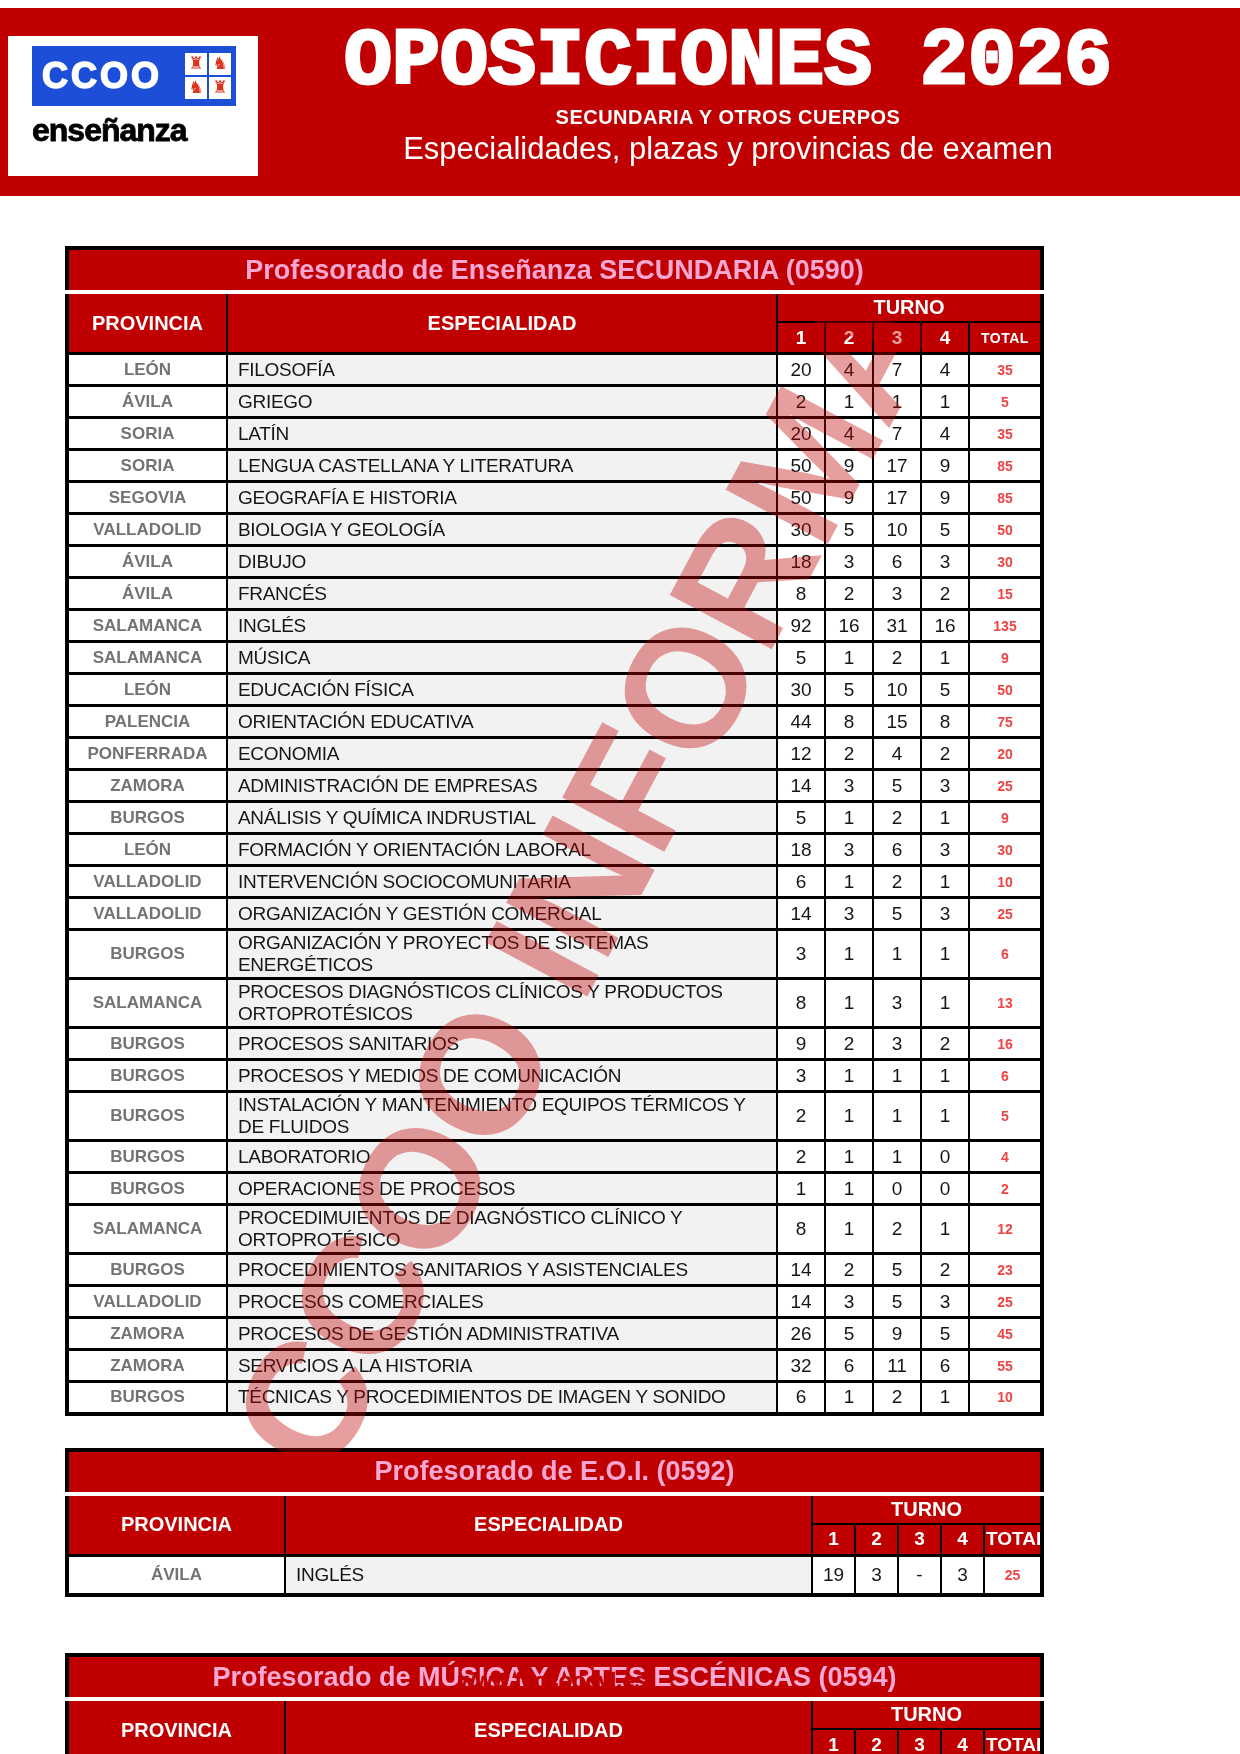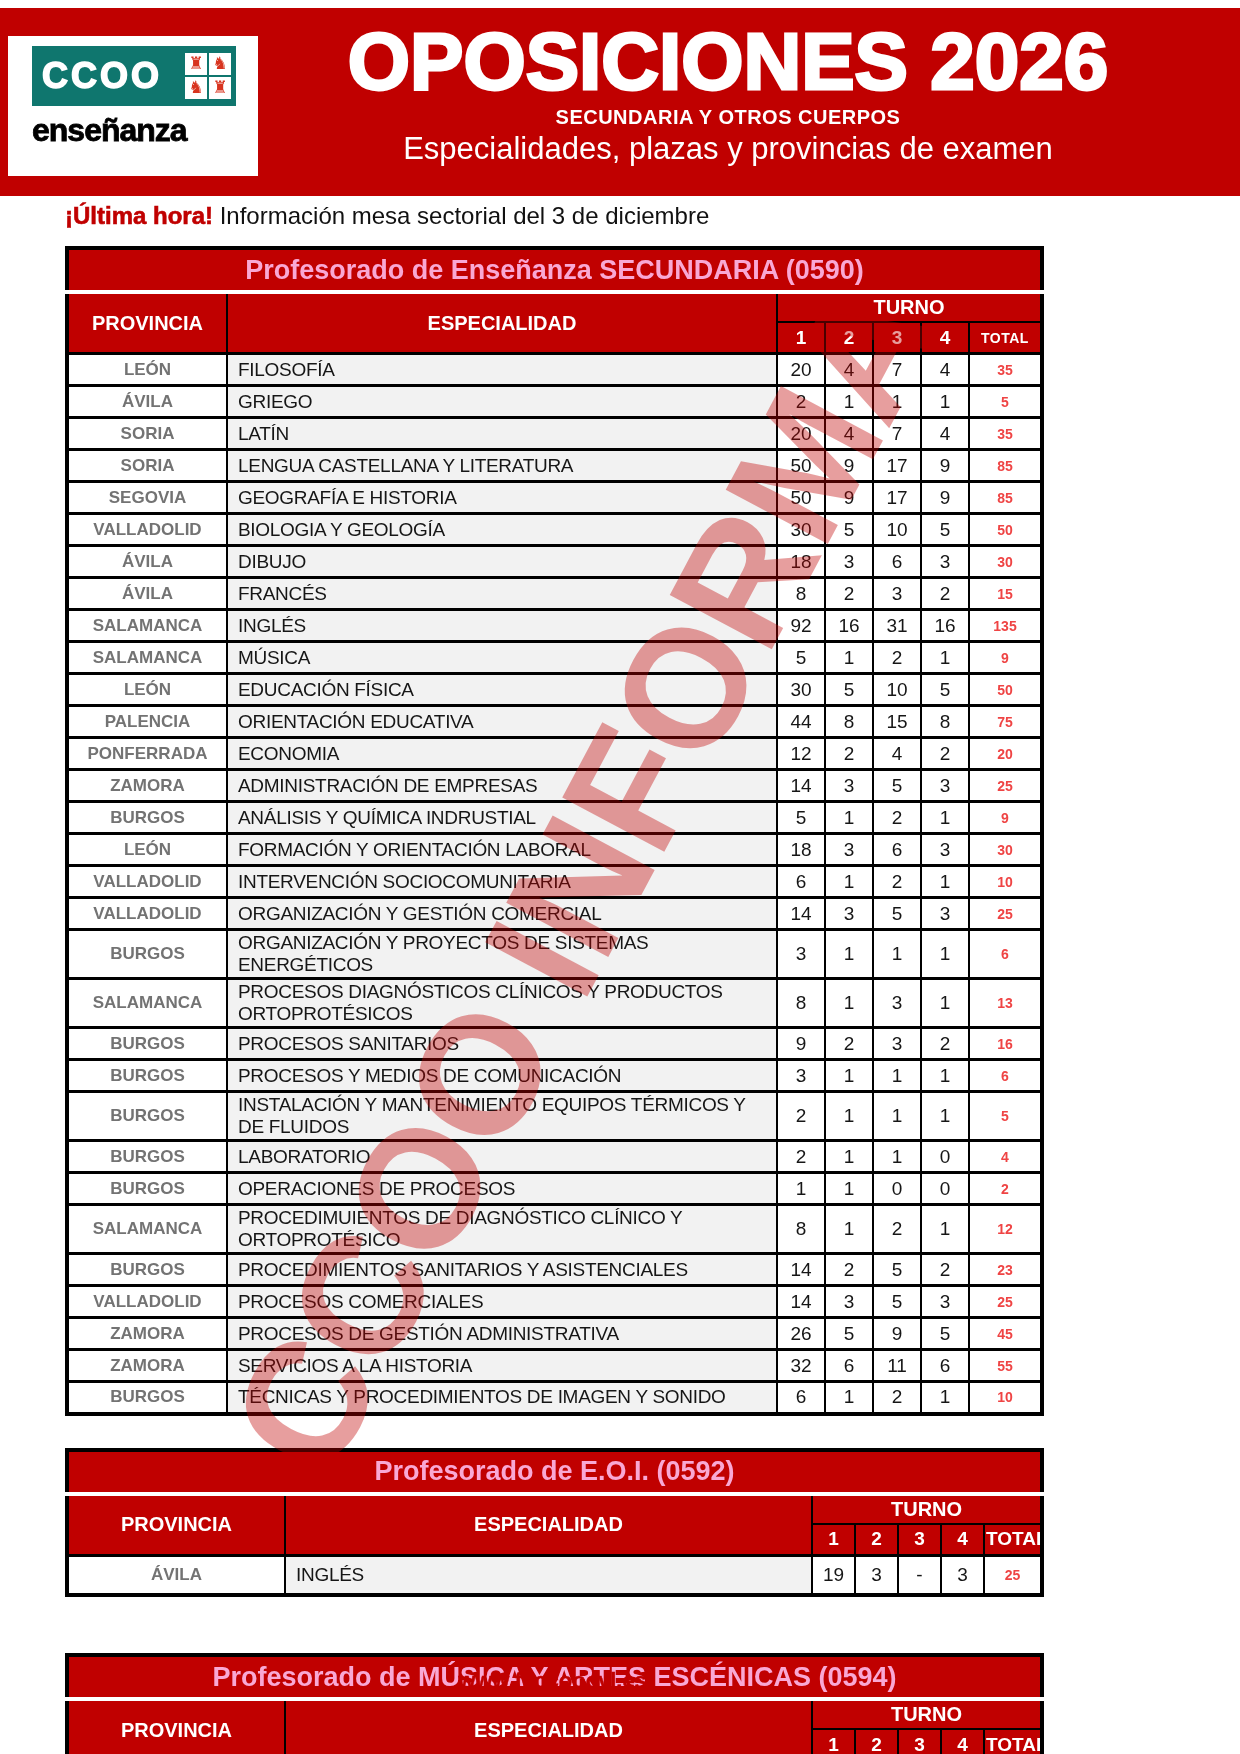--- a/index.html
+++ b/index.html
@@ -3,33 +3,33 @@
 <meta charset="utf-8">
 <style>
   html,body{margin:0;padding:0;background:#fff;}
   #page{position:relative;width:1240px;height:1754px;background:#fff;overflow:hidden;
         font-family:"Liberation Sans",sans-serif;}
 
   
   .banner{position:absolute;left:0;top:8px;width:1240px;height:188px;background:#c00000;}
   .logo-box{position:absolute;left:8px;top:28px;width:250px;height:140px;background:#fff;
             box-sizing:border-box;padding:10px 0 0 24px;}
-  .logo-rect{background:#0f766e;width:204px;height:60px;display:flex;align-items:center;
+  .logo-rect{background:#1d4ed8;width:204px;height:60px;display:flex;align-items:center;
              padding:0 5px 0 10px;box-sizing:border-box;}
   .logo-ccoo{color:#fff;font-weight:bold;font-size:36px;letter-spacing:3px;
              -webkit-text-stroke:1.5px #fff;line-height:1;}
   .shield{display:grid;grid-template-columns:22px 22px;grid-template-rows:22px 22px;
           gap:2px;margin-left:auto;}
   .q{background:#fff;color:#d8341f;font-size:17px;line-height:22px;text-align:center;overflow:hidden;}
   .logo-sub{color:#000;font-weight:bold;font-size:32px;letter-spacing:-1px;margin-top:8px;
             -webkit-text-stroke:0.8px #000;line-height:1;}
   .banner-text{position:absolute;left:258px;top:0;width:940px;height:100%;color:#fff;
                display:flex;flex-direction:column;align-items:center;}
   .banner-title{font-size:80px;font-weight:bold;-webkit-text-stroke:3px #fff;
-                letter-spacing:0px;line-height:1.0;margin-top:14px;white-space:nowrap;}
+                letter-spacing:0px;line-height:1.0;margin-top:14px;white-space:nowrap;font-family:Liberation Mono, monospace;}
   .banner-sub1{font-size:20px;font-weight:bold;letter-spacing:0.5px;margin-top:4px;}
   .banner-sub2{font-size:31px;margin-top:2px;}
 
   
   .notice{position:absolute;left:65px;top:202px;font-size:24px;color:#111;white-space:nowrap;}
   .notice-hl{color:#c00000;font-weight:bold;-webkit-text-stroke:0.6px #c00000;}
 
   
   .content{position:absolute;left:65px;top:246px;width:975px;}
   table.t{border-collapse:collapse;table-layout:fixed;width:975px;border:4px solid #000;}
@@ -83,24 +83,20 @@
       </div>
       <div class="logo-sub">enseñanza</div>
     </div>
     <div class="banner-text">
       <div class="banner-title">OPOSICIONES 2026</div>
       <div class="banner-sub1">SECUNDARIA Y OTROS CUERPOS</div>
       <div class="banner-sub2">Especialidades, plazas y provincias de examen</div>
     </div>
   </div>
 
-  <div class="notice">
-    <span class="notice-hl">¡Última hora!</span>
-    <span class="notice-txt">Información mesa sectorial del 3 de diciembre</span>
-  </div>
 
   <div class="content">
 
     <table class="t t1x">
       <colgroup>
         <col style="width:160px">
           <col style="width:550px">
         <col style="width:48px">
           <col style="width:48px">
           <col style="width:48px">

